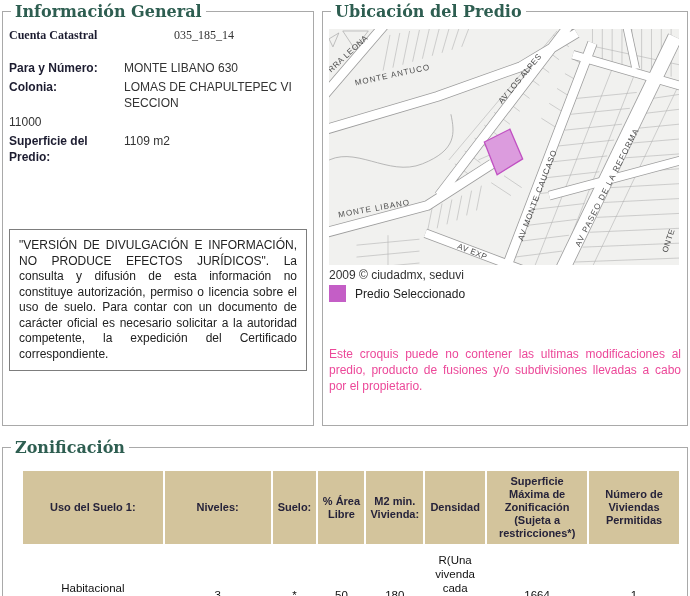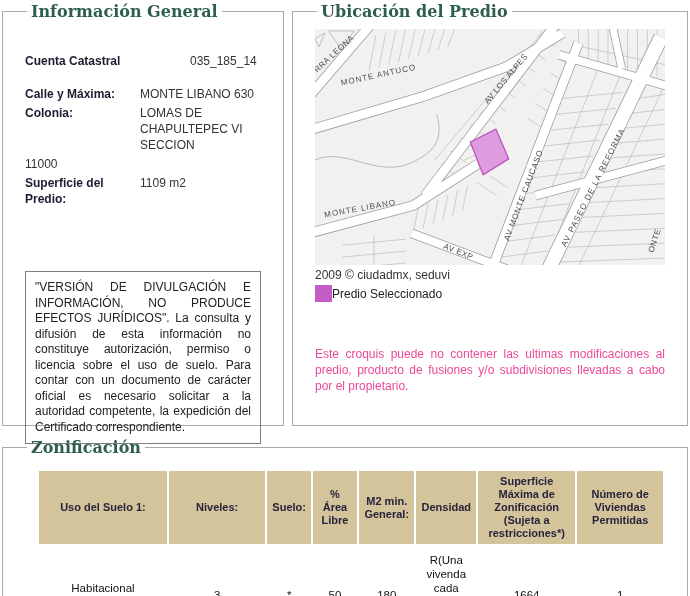--- a/index.html
+++ b/index.html
@@ -3,42 +3,42 @@
 <meta charset="utf-8">
 <style>
   html,body{margin:0;padding:0;background:#fff;}
   body{
     width:686px;margin:2px;
     font-family:"Liberation Sans","DejaVu Sans",sans-serif;
     font-size:12px;color:#222;
   }
   .top{display:flex;gap:8px;align-items:stretch;}
   fieldset{
-    border:1px solid #a9a9a9;margin:0;padding:6px 22px;box-sizing:border-box;
+    border:1px solid #a9a9a9;margin:0;padding:6px 6px;box-sizing:border-box;
   }
   fieldset legend{
     font-family:"DejaVu Serif","Liberation Serif",serif;
     font-weight:bold;font-size:16px;color:#2e5e51;padding:0 4px;margin-left:2px;
   }
   #fs-general{width:312px;height:424px;}
   #fs-location{flex:1;height:424px;}
   .row{display:flex;margin-bottom:3px;line-height:16px;}
   .row .lbl{width:115px;font-weight:bold;color:#1c1c30;flex:none;}
   .row .val{flex:1;color:#333;}
   .row.wide .lbl{width:165px;}
-  .row.first{margin-top:26px;margin-bottom:17px;}
+  .row.first{margin-bottom:17px;font-family:Liberation Serif, serif;}
   .row.second{margin-bottom:17px;}
   .disclaimer{
     border:1px solid #7d7d7d;padding:8px 9px;margin-top:64px;
     text-align:justify;line-height:15.5px;color:#222;
   }
   .map-wrap{margin-top:2px;}
   .map-wrap svg{display:block;}
   .attr{font-size:12px;color:#333;margin:3px 0 3px 0;}
-  .maplegend{display:flex;align-items:center;margin-top:2px;}
+  .maplegend{display:flex;align-items:center;gap:9px;margin-top:2px;}
   .swatch{width:17px;height:17px;background:#c45ec6;flex:none;}
   .note{margin-top:44px;text-align:justify;line-height:16px;color:#ec4899;}
   #fs-zoning{margin-top:12px;min-height:152px;border-bottom:none;}
   table{border-collapse:separate;border-spacing:2px;margin:6px 0 0 12px;}
   th{
     background:#d3c49c;font-size:11px;font-weight:bold;color:#26233a;
     padding:4px 4px;text-align:center;vertical-align:middle;line-height:13px;
   }
   td{
     font-size:11.5px;color:#111;text-align:center;vertical-align:middle;
@@ -61,21 +61,21 @@
   <fieldset id="fs-general">
     <legend>Información General</legend>
 
     <div class="row wide first">
       <div class="lbl">Cuenta Catastral</div>
       <div class="val">035_185_14</div>
     </div>
 
 
     <div class="row">
-      <div class="lbl">Calle y Máxima:</div>
+      <div class="lbl">Para y Número:</div>
       <div class="val">MONTE LIBANO 630</div>
     </div>
 
     <div class="row">
       <div class="lbl">Colonia:</div>
       <div class="val">LOMAS DE CHAPULTEPEC VI SECCION</div>
     </div>
 
     <div class="row">
       <div class="val">11000</div>
@@ -161,21 +161,21 @@
         <col style="width:60px">
         <col style="width:100px">
         <col style="width:90px">
     </colgroup>
     <thead>
       <tr>
         <th>Uso del Suelo 1:</th>
         <th>Niveles:</th>
         <th>Suelo:</th>
         <th>% Área Libre</th>
-        <th>M2 min. General:</th>
+        <th>M2 min. Vivienda:</th>
         <th>Densidad</th>
         <th>Superficie Máxima de Zonificación (Sujeta a restricciones*)</th>
         <th>Número de Viviendas Permitidas</th>
       </tr>
     </thead>
     <tbody>
       <tr>
         <td>
           <div>Habitacional</div>
           <div class="uso-link">Ver Tabla de Uso</div>

